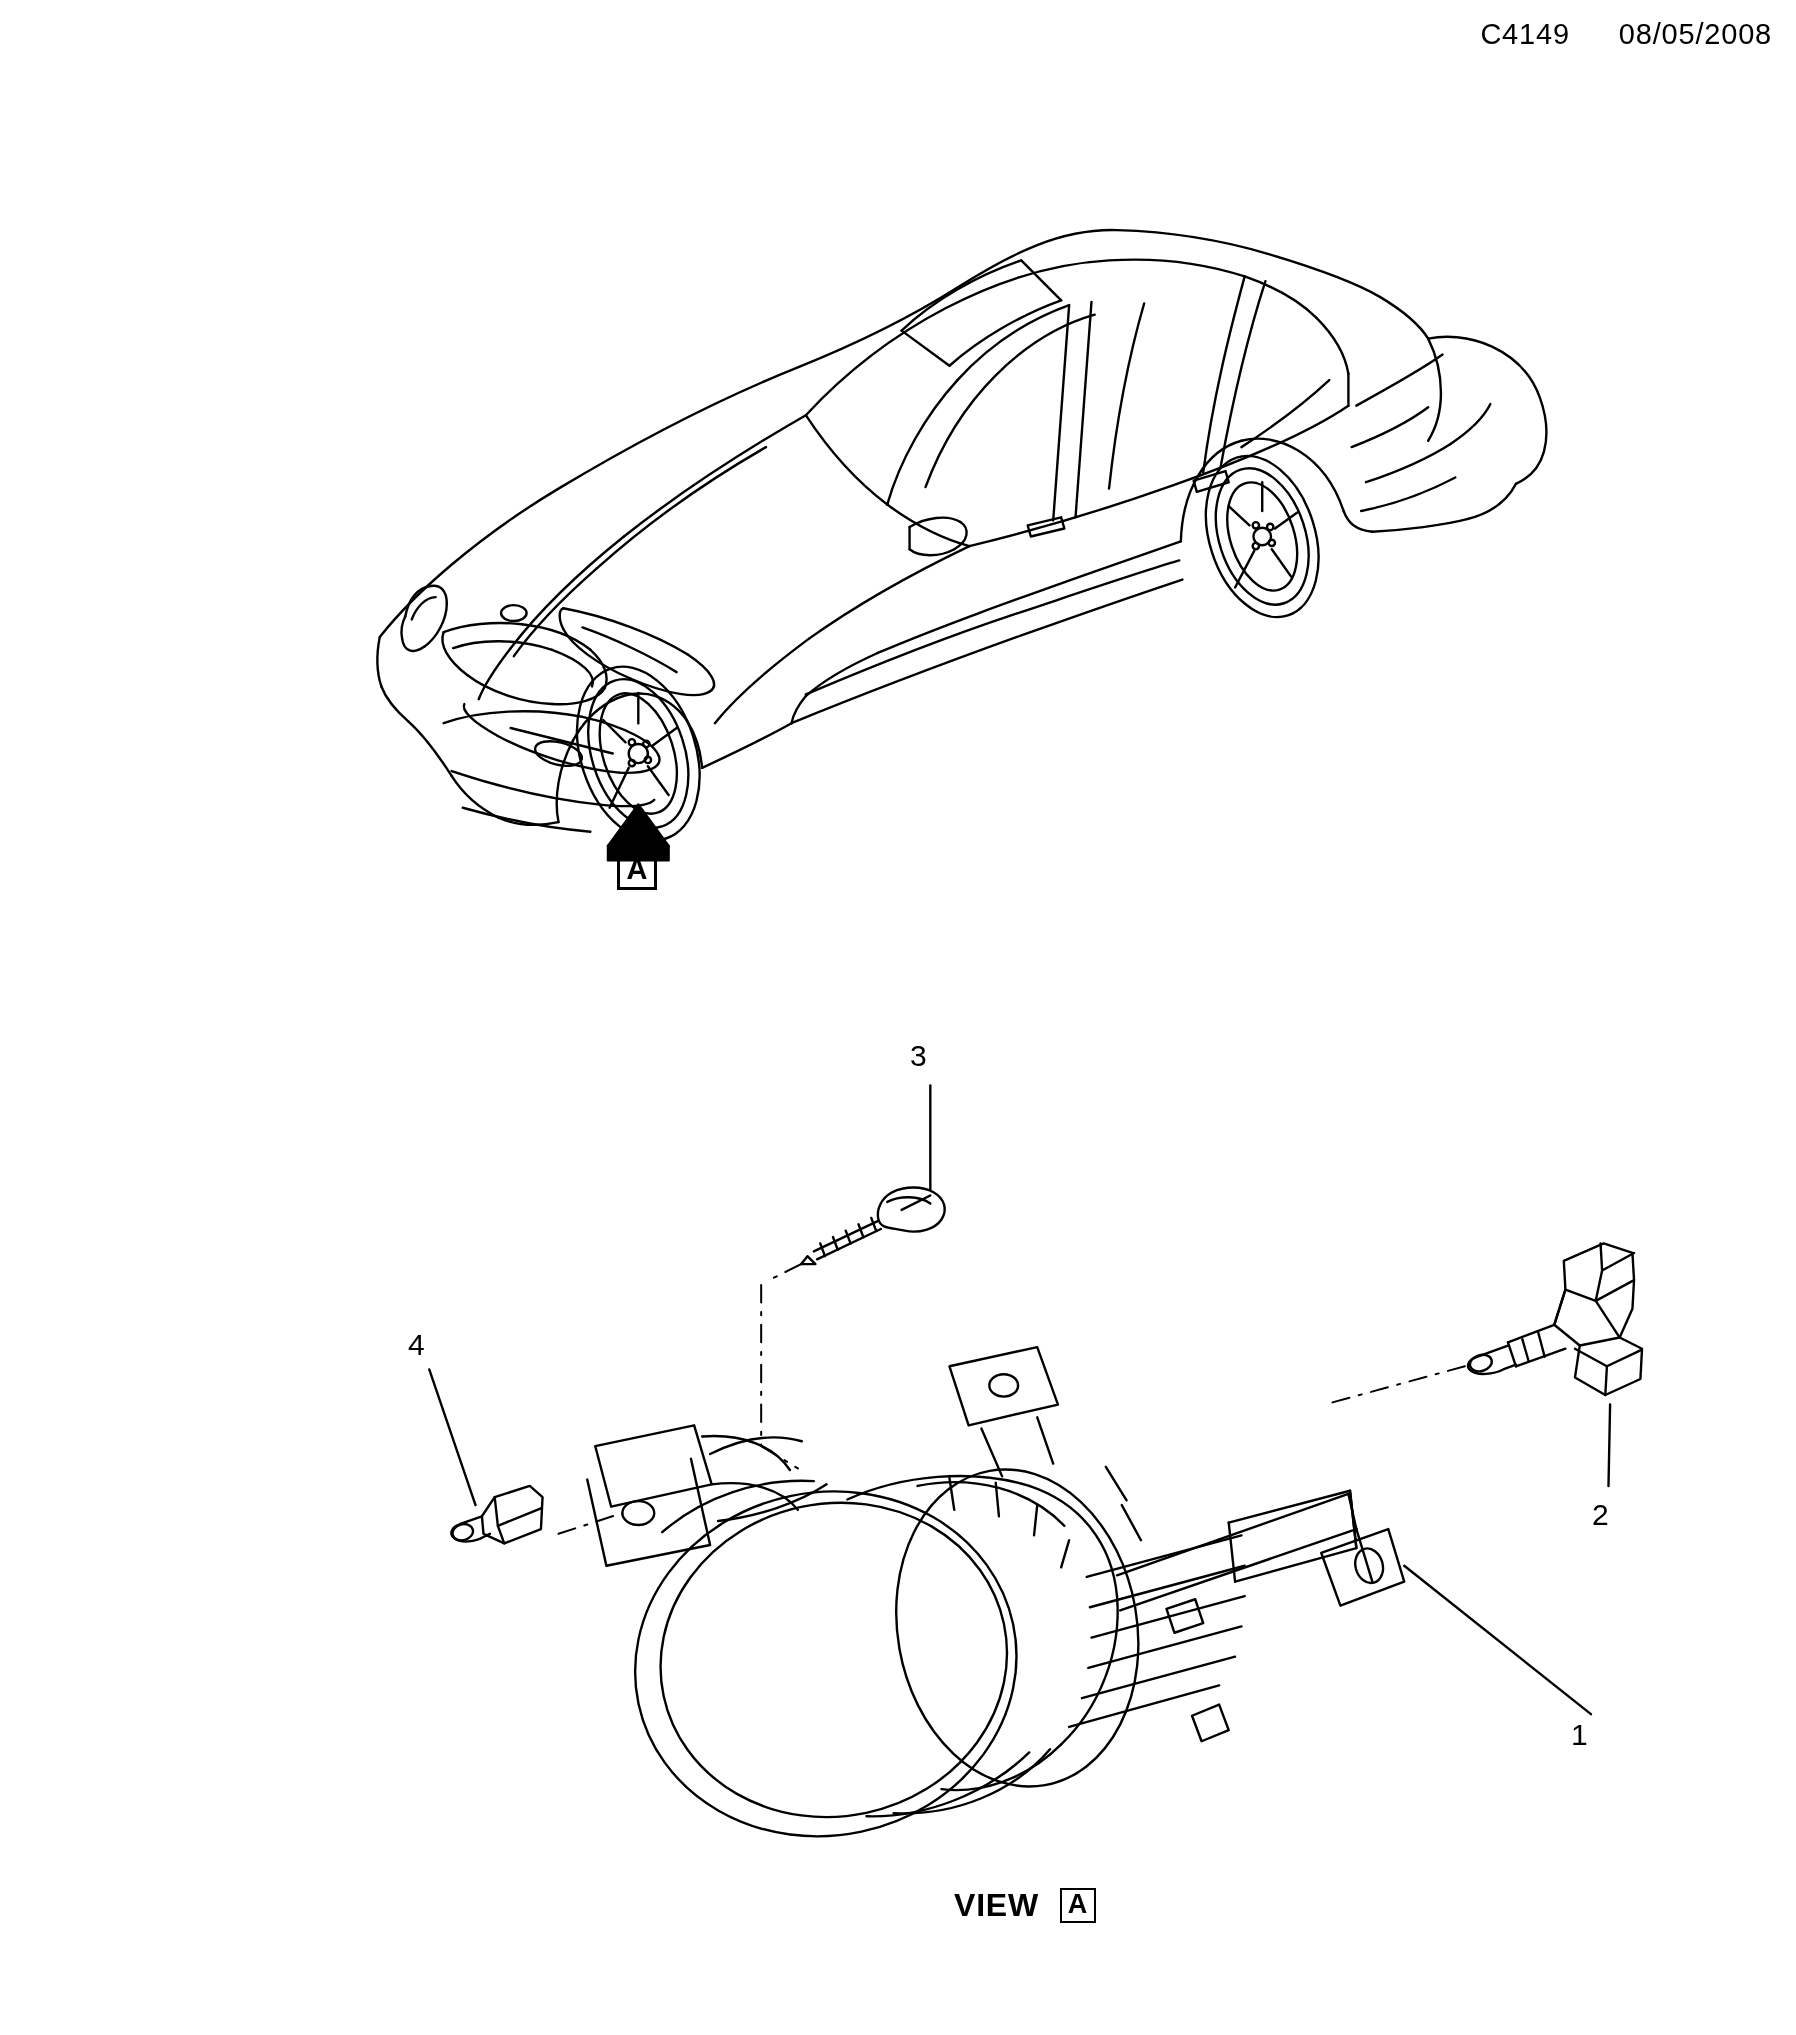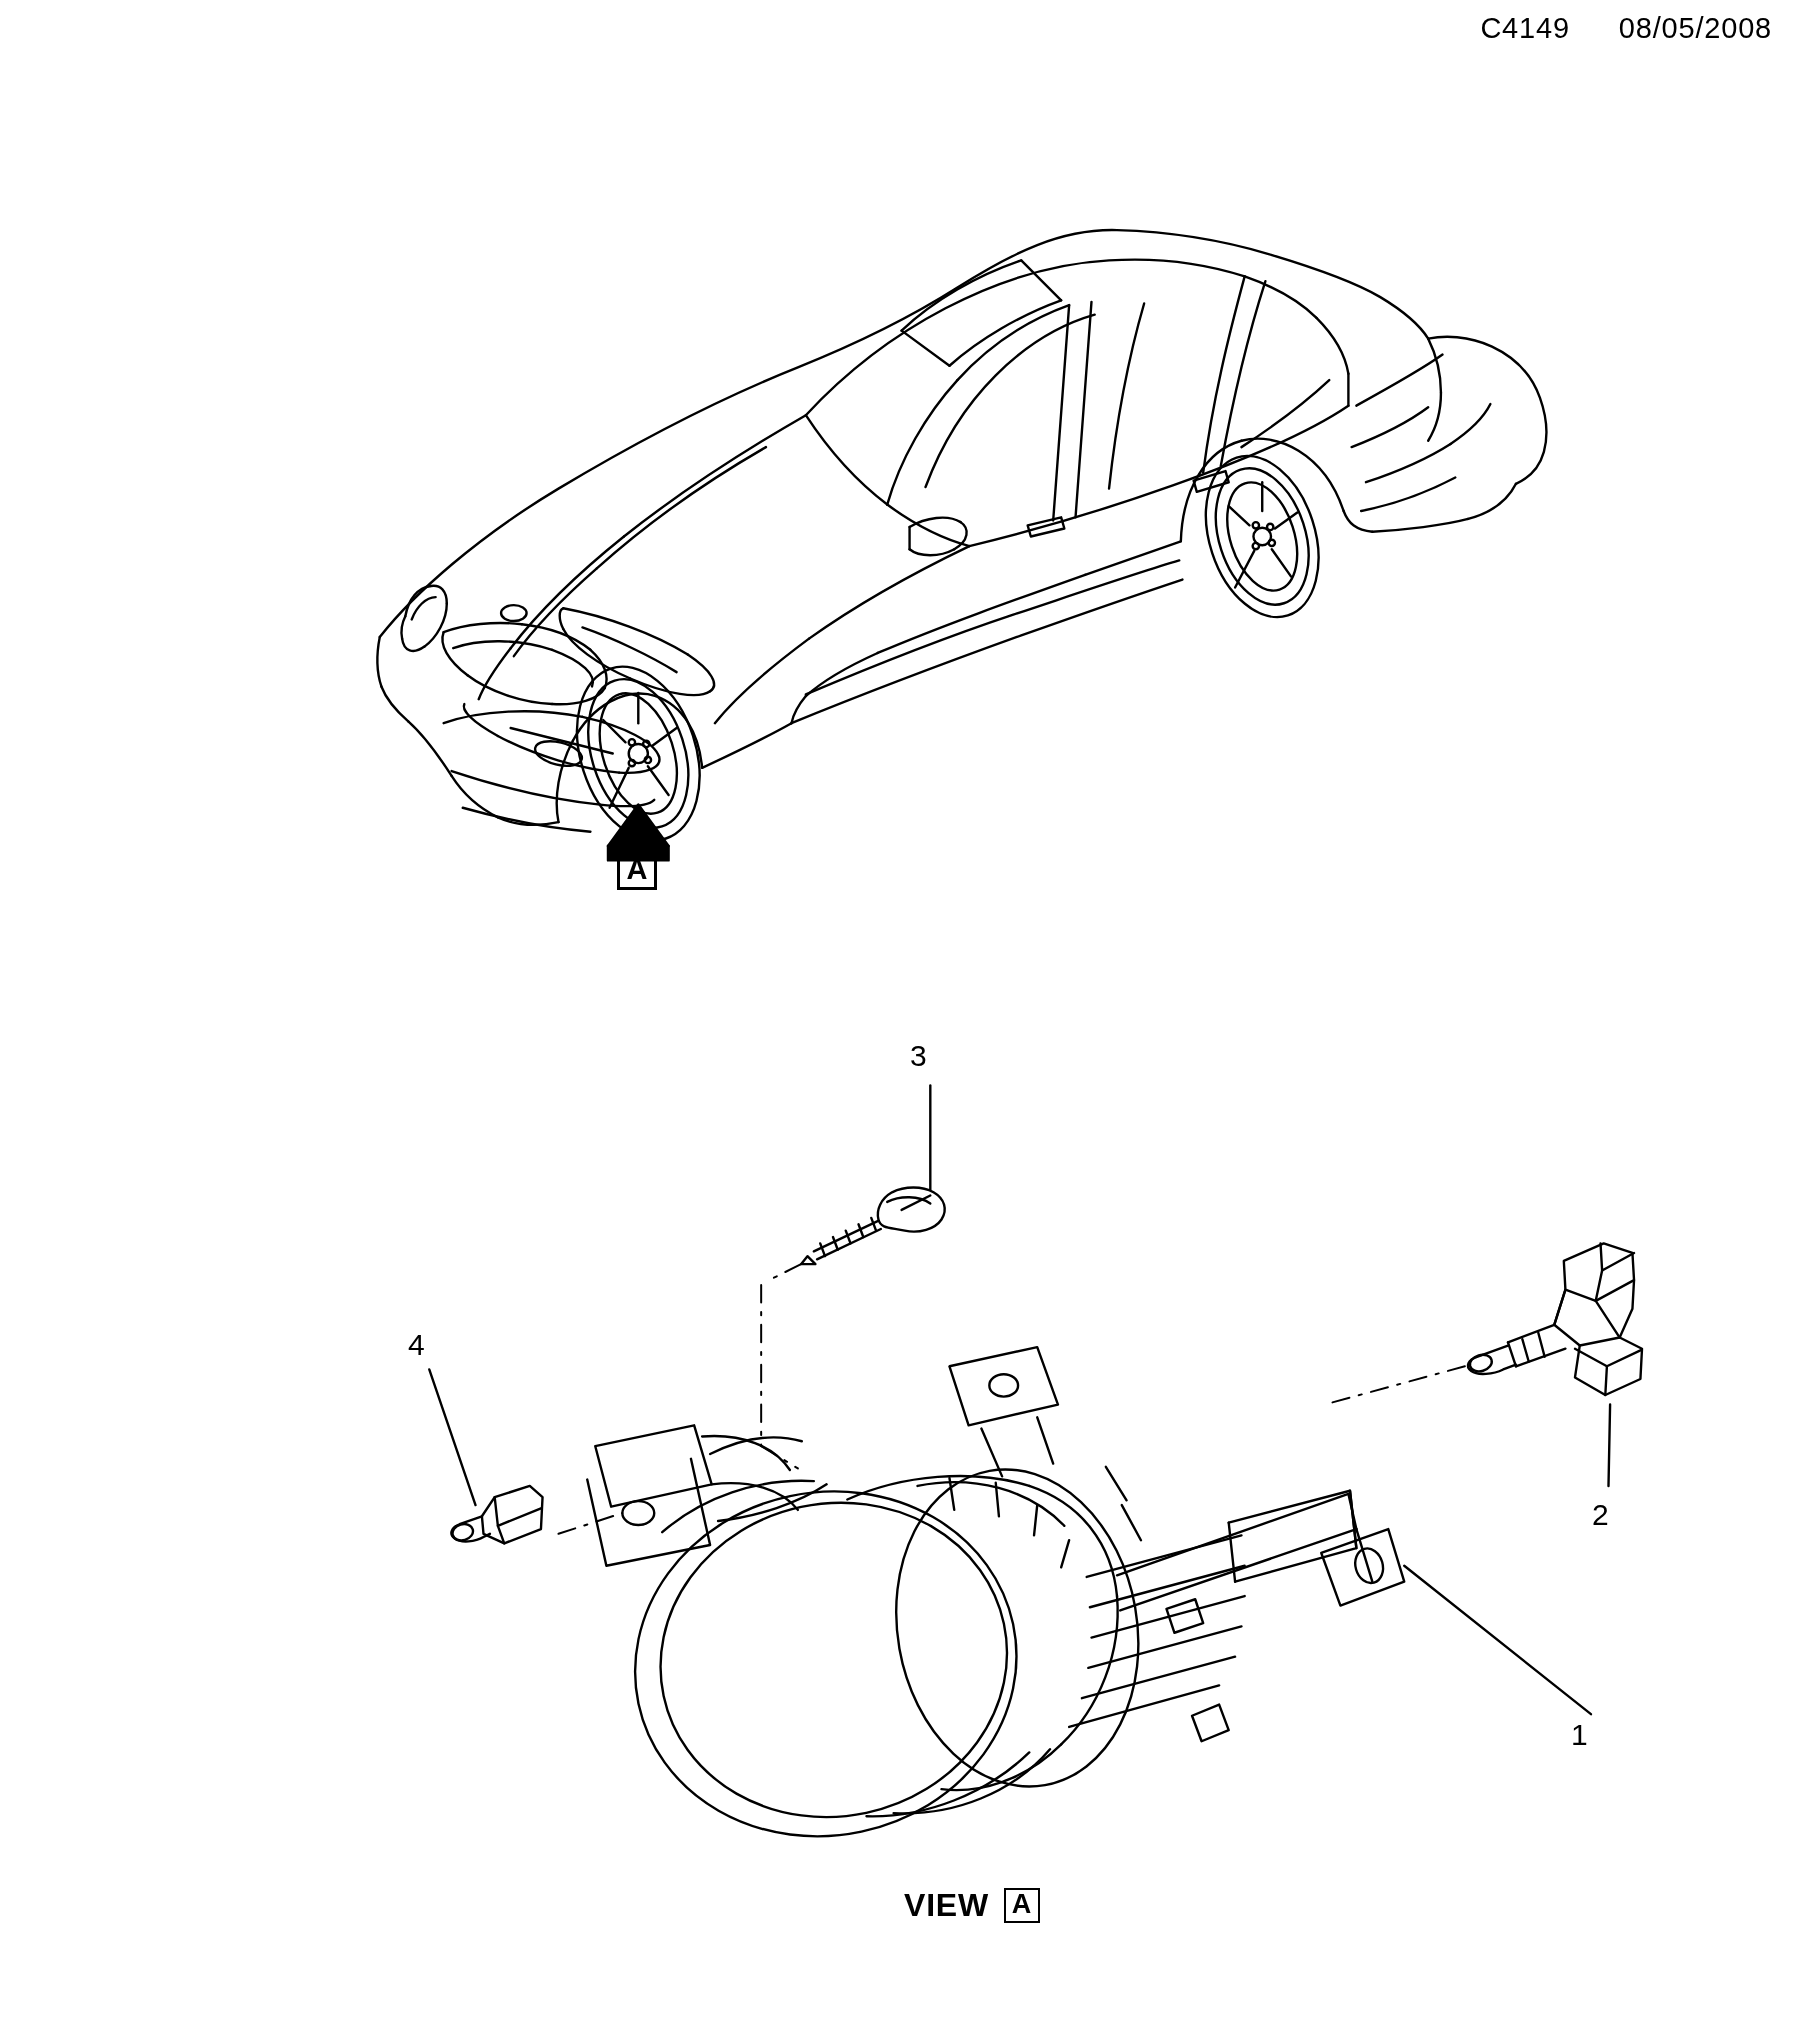--- a/index.html
+++ b/index.html
@@ -14,21 +14,21 @@
     font-family: "Liberation Sans", sans-serif;
     color: #000000;
     overflow: hidden;
   }
   .page {
     position: absolute;
     inset: 0;
   }
   .hdr {
     position: absolute;
-    top: 12px;
+    top: 18px;
     right: 24px;
     display: flex;
     gap: 49px;
     font-size: 29px;
     letter-spacing: 0.8px;
   }
   .hdr span { white-space: pre; }
 
   .illus {
     position: absolute;
@@ -43,28 +43,28 @@
     font-size: 30px;
     line-height: 1;
   }
   #num3 { left: 910px; top: 1041px; }
   #num4 { left: 408px; top: 1330px; }
   #num2 { left: 1592px; top: 1500px; }
   #num1 { left: 1571px; top: 1720px; }
 
   .viewlabel {
     position: absolute;
-    left: 904px;
+    left: 954px;
     top: 1887px;
     font-size: 32px;
     font-weight: bold;
     letter-spacing: 0.8px;
     display: flex;
     align-items: center;
-    gap: 12px;
+    gap: 18px;
   }
   .boxletter {
     display: inline-block;
     border: 2.4px solid #000;
     padding: 0.8px 5.6px 2.4px 5.6px;
     font-size: 27px;
     font-weight: bold;
     line-height: 1;
   }
   .viewlabel .boxletter { margin-left: 3.2px; }

